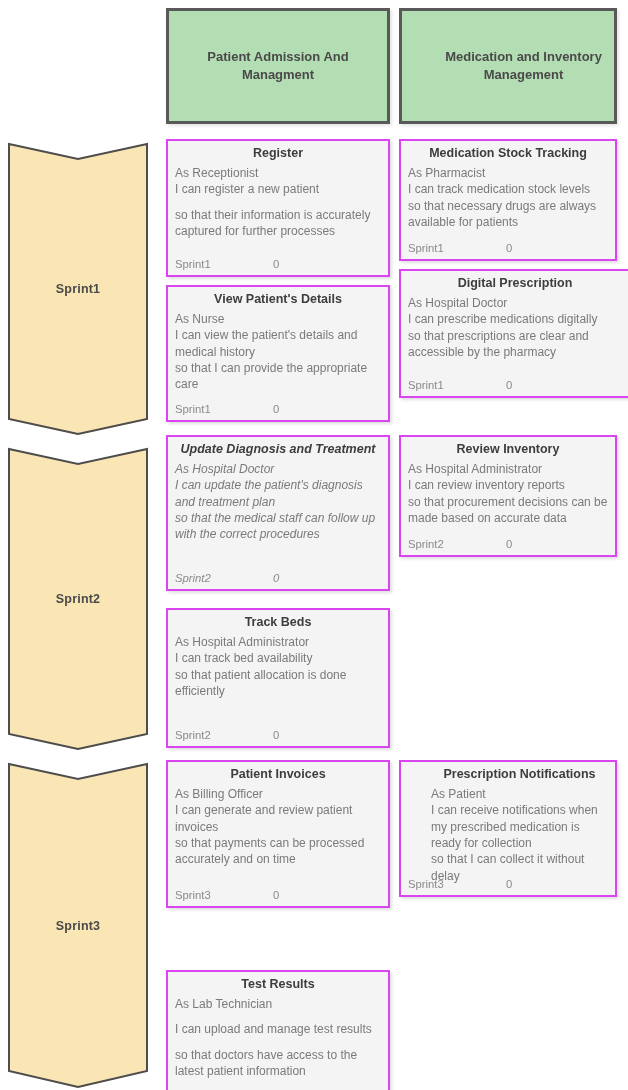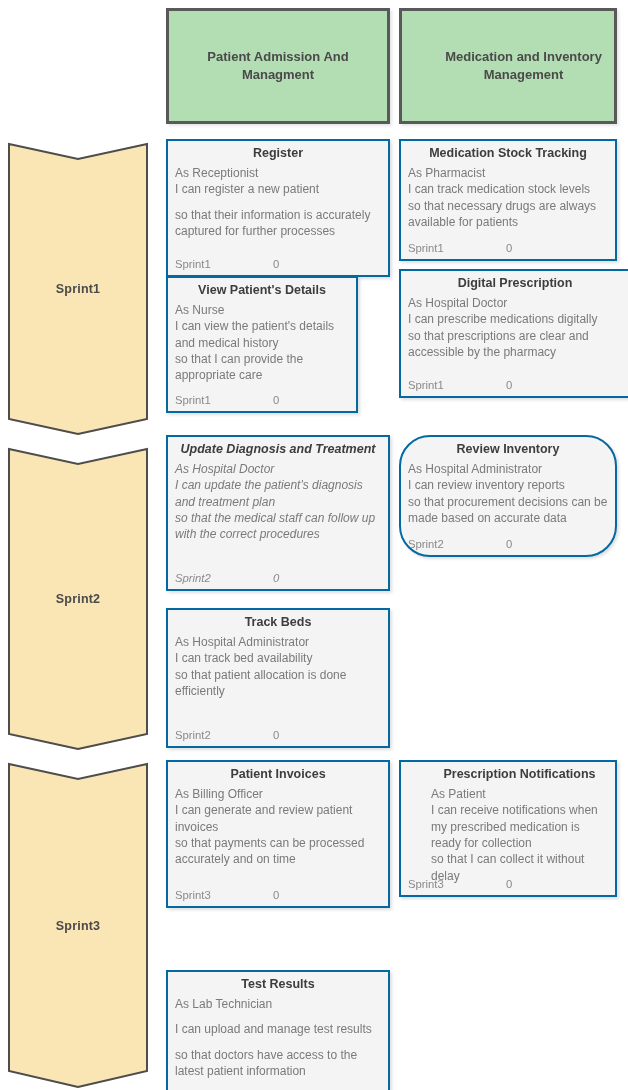--- a/index.html
+++ b/index.html
@@ -76,21 +76,21 @@
     font-weight: bold;
     color: #4a4a4a;
     line-height: 1.35;
     padding: 0 10px;
   }
 
   
   .story-card {
     position: absolute;
     background: #f4f4f4;
-    border: 2px solid #0369a1;
+    border: 2px solid #d946ef;
     box-shadow: 2px 2px 3px rgba(0,0,0,0.13);
     padding: 4px 7px 4px 7px;
     overflow: hidden;
   }
   .story-title {
     font-size: 12.5px;
     font-weight: bold;
     color: #3d3d3d;
     text-align: center;
     line-height: 1.25;
@@ -163,21 +163,21 @@
     <p class="story-line">As Receptionist</p>
     <p class="story-line">I can register a new patient</p>
     <div class="story-gap"></div>
     <p class="story-line">so that their information is accurately captured for further processes</p>
     <div class="story-footer">
       <span class="story-sprint">Sprint1</span>
       <span class="story-points">0</span>
     </div>
   </div>
 
-  <div class="story-card" style="left:166px; top:276px; width:192px; height:137px;">
+  <div class="story-card" style="left:166px; top:285px; width:224px; height:137px;">
     <div class="story-title">View Patient's Details</div>
     <p class="story-line">As Nurse</p>
     <p class="story-line">I can view the patient's details and medical history</p>
     <p class="story-line">so that I can provide the appropriate care</p>
     <div class="story-footer">
       <span class="story-sprint">Sprint1</span>
       <span class="story-points">0</span>
     </div>
   </div>
 
@@ -242,21 +242,21 @@
     <div class="story-title">Digital Prescription</div>
     <p class="story-line">As Hospital Doctor</p>
     <p class="story-line">I can prescribe medications digitally</p>
     <p class="story-line">so that prescriptions are clear and accessible by the pharmacy</p>
     <div class="story-footer">
       <span class="story-sprint">Sprint1</span>
       <span class="story-points">0</span>
     </div>
   </div>
 
-  <div class="story-card" style="left:399px; top:435px; width:218px; height:122px;border-radius:31px;">
+  <div class="story-card" style="left:399px; top:435px; width:218px; height:122px;">
     <div class="story-title">Review Inventory</div>
     <p class="story-line">As Hospital Administrator</p>
     <p class="story-line">I can review inventory reports</p>
     <p class="story-line">so that procurement decisions can be made based on accurate data</p>
     <div class="story-footer">
       <span class="story-sprint">Sprint2</span>
       <span class="story-points">0</span>
     </div>
   </div>
 

